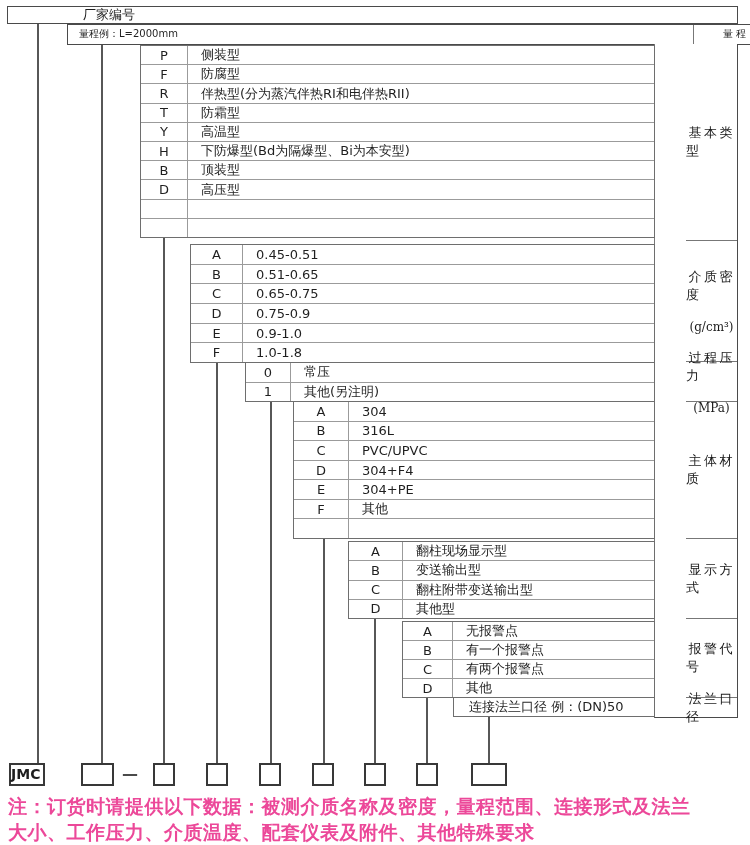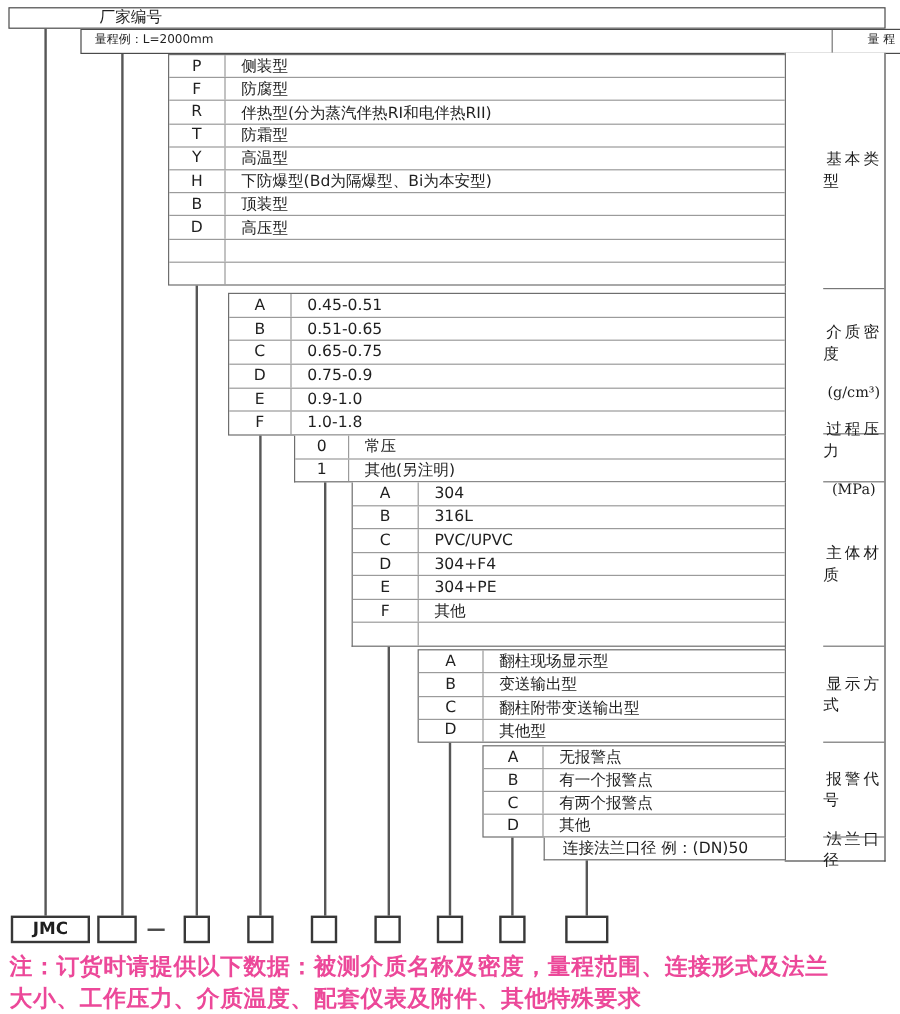--- a/index.html
+++ b/index.html
@@ -45,21 +45,21 @@
   .sec-material .code { width:55px; }
   .sec-display  { left:348px; top:541px; width:307px; height:78px; }
   .sec-display .code { width:54px; }
   .sec-alarm    { left:402px; top:621px; width:253px; height:77px; }
   .sec-alarm .code { width:50px; }
   .sec-flange   { left:453px; top:698px; width:202px; height:19px; }
   .sec-flange .desc { padding-left:15px; }
 
   .vline { position:absolute; width:2px; background:#575757; }
   .mbox { position:absolute; top:763px; height:23px; border:2px solid #383838; background:#fff; }
-  .jmc { left:9px; width:66px; font-size:14px; font-weight:bold; text-align:center; line-height:19px; }
+  .jmc { left:9px; width:36px; font-size:14px; font-weight:bold; text-align:left; line-height:19px; }
   .dash { position:absolute; left:114px; top:763px; width:32px; height:23px; text-align:center;
     line-height:21px; font-weight:bold; font-size:16px; color:#4a4a4a; }
 
   .note { position:absolute; left:8px; top:793px; width:740px; font-size:19px; font-weight:bold;
     color:#ec4899; line-height:26px; letter-spacing:0.5px; }
 </style>
 </head>
 <body>
 
 <div class="diagram">

